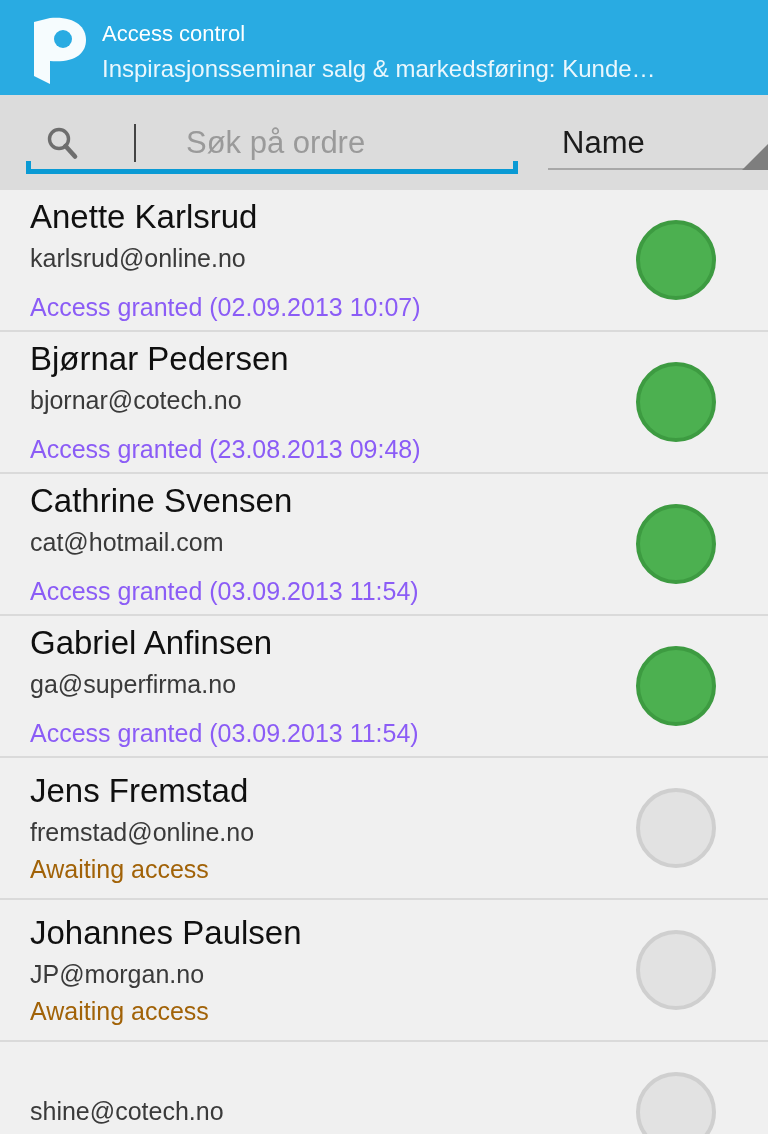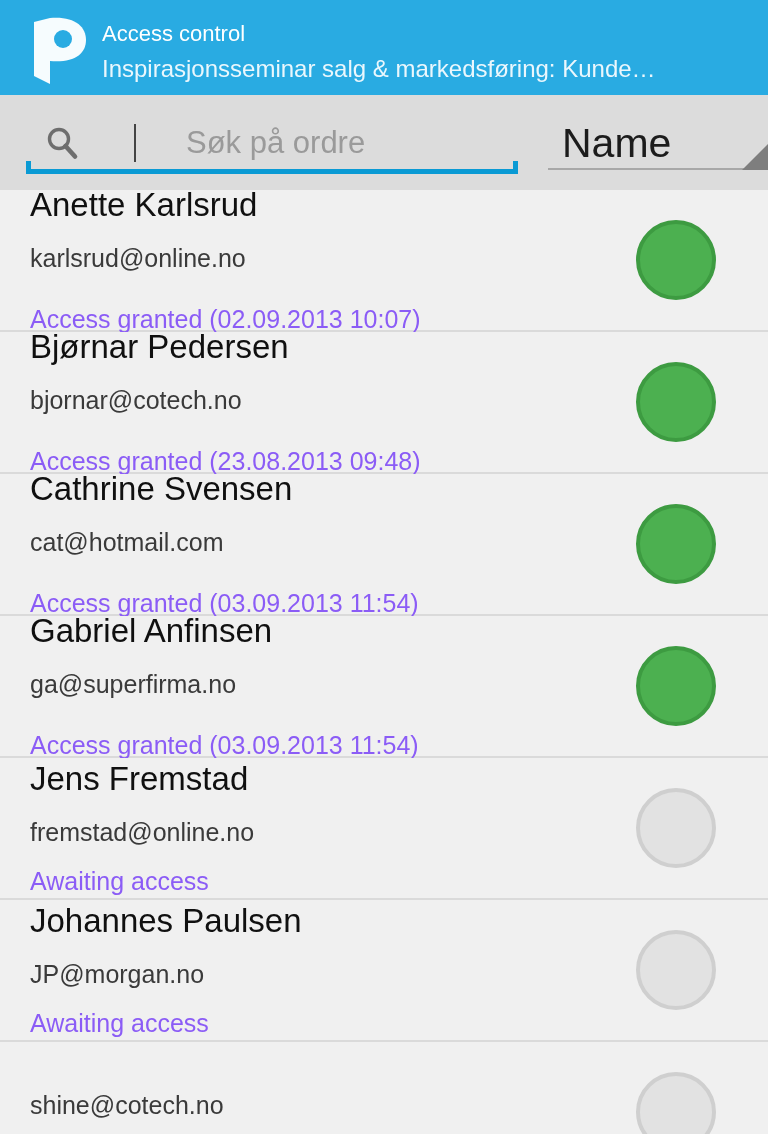--- a/index.html
+++ b/index.html
@@ -133,21 +133,21 @@
   .spinner {
     position: relative;
     flex: 0 0 auto;
     margin-left: 30px;
     width: 220px;
     height: 62px;
     display: flex;
     align-items: center;
   }
   .spinner-label {
-    font-size: 41px;
+    font-size: 31px;
     color: #1c1c1c;
     line-height: 38px;
     padding-left: 14px;
     white-space: nowrap;
   }
   .spinner-line {
     position: absolute;
     left: 0; right: 0; bottom: 4px;
     height: 2px;
     background: #a8a8a8;
@@ -175,42 +175,42 @@
     padding: 0 0 0 30px;
     background: #f0f0f0;
   }
 
   .row-info {
     flex: 1 1 auto;
     min-width: 0;
     display: flex;
     flex-direction: column;
     justify-content: center;
-    gap: 15px;
+    gap: 3px;
   }
 
   .row-name {
     font-size: 33px;
     line-height: 42px;
     color: #101010;
     white-space: nowrap;
   }
   .row-email {
     font-size: 25px;
     line-height: 34px;
     color: #3a3a3a;
     white-space: nowrap;
   }
   .row-status {
     font-size: 25px;
     line-height: 34px;
     white-space: nowrap;
   }
   .row-status.granted  { color: #8b5cf6; margin-top: 12px; }
-  .row-status.awaiting { color: #8b5cf6; }
+  .row-status.awaiting { color: #a16207; }
 
   .indicator {
     flex: 0 0 auto;
     width: 80px;
     height: 80px;
     border-radius: 50%;
     margin-right: 52px;
   }
   .indicator.green {
     background: #4cb050;

